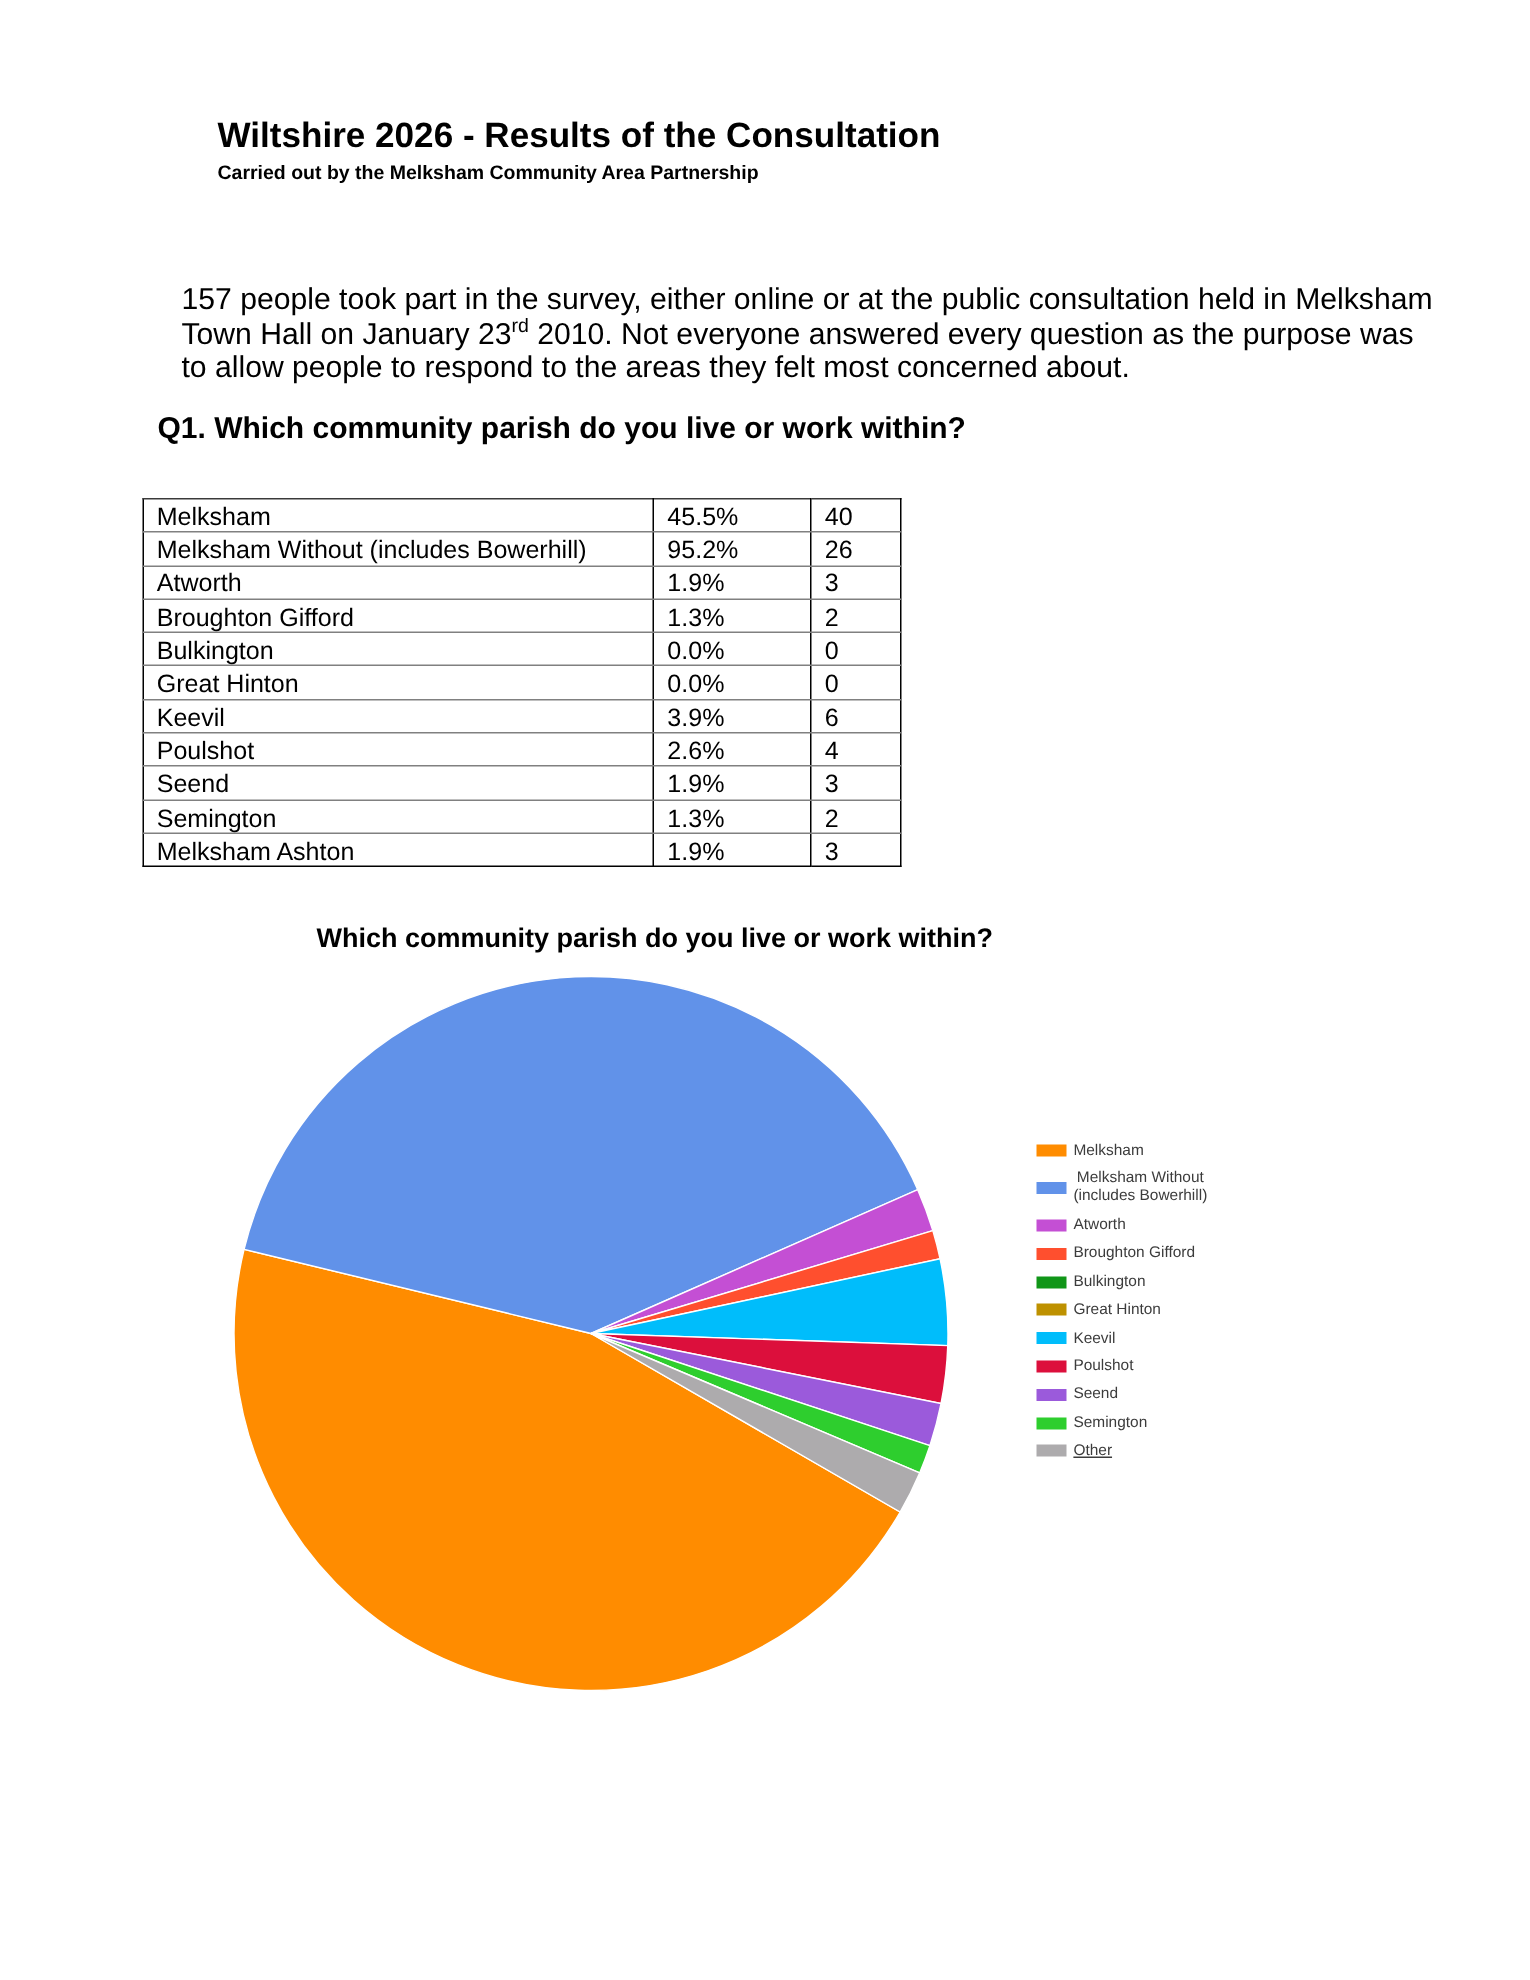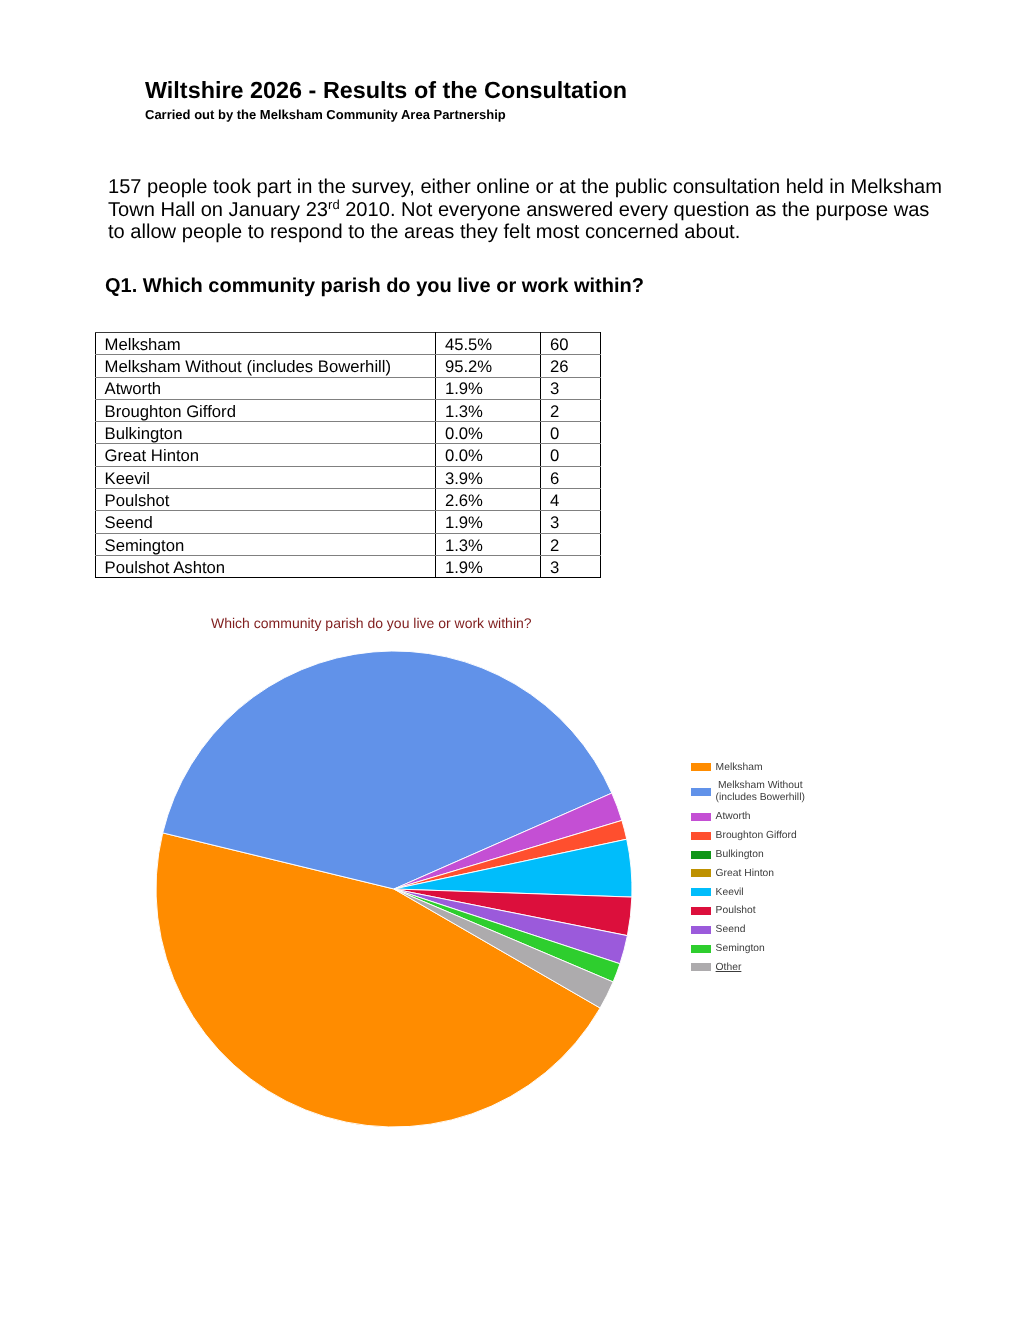--- a/index.html
+++ b/index.html
@@ -2,32 +2,32 @@
 <html><head>
 <meta charset="utf-8">
 <title>Wiltshire 2026 - Results of the Consultation</title>
 <style>
   html,body{margin:0;padding:0;}
   body{width:1020px;height:1320px;background:#ffffff;font-family:"Liberation Sans",sans-serif;color:#000;overflow:hidden;-webkit-font-smoothing:antialiased;text-rendering:geometricPrecision;}
   .page{position:relative;width:1020px;height:1320px;}
   .hdr{position:absolute;left:105px;top:77.5px;width:880px;margin-left:40px;}
   .hdr h1{margin:0;font-size:23.4px;font-weight:bold;line-height:25px;}
   .hdr h2{margin:0;font-size:13px;font-weight:bold;line-height:23.4px;}
-  .intro{position:absolute;left:105px;top:173px;width:838px;margin:3px;font-size:20.1px;line-height:22.7px;}
+  .intro{position:absolute;left:105px;top:173px;width:838px;margin:16px;font-size:20.1px;line-height:22.7px;}
   .intro sup{font-size:13px;vertical-align:7.5px;line-height:0;}
   .qtitle{position:absolute;left:105px;top:275px;font-size:20px;font-weight:bold;line-height:23px;}
   table.dt{position:absolute;left:95px;top:332px;border-collapse:collapse;}
   table.dt tr:first-child td{border-top-color:#3a3a3a;}
   table.dt tr:last-child td{border-bottom-color:#000;}
   table.dt td{box-sizing:border-box;border:1px solid #000;border-top-color:#808080;border-bottom-color:#808080;font-size:16.7px;line-height:19px;padding:1.5px 2px 0 8.5px;height:22.3px;vertical-align:middle;}
   td.c1{width:340.4px;}
   td.c2{width:105px;padding-left:7px;}
   td.c3{width:60px;padding-left:6.5px;}
   .chart{position:absolute;left:0;top:0;}
-  .ctitle{position:absolute;left:211px;top:615px;font-size:14px;font-weight:normal;color:#7f1d1d;}
+  .ctitle{position:absolute;left:211px;top:615px;font-size:18px;font-weight:bold;color:#000000;}
   .legend{position:absolute;left:691px;top:0;}
   .lrow{position:absolute;left:0;}
   .lsw{position:absolute;left:0;width:19.8px;height:8px;}
   .ltxt{position:absolute;left:24.6px;font-size:10.3px;line-height:11.4px;color:#3c3c3c;white-space:nowrap;}
 </style>
 </head>
 <body>
 
 <div class="page">
   <div class="hdr">
@@ -37,21 +37,21 @@
 
   <p class="intro"><span>157 people took part in the survey, either online or at the public consultation held in Melksham Town Hall on January 23</span><sup>rd</sup><span> 2010. Not everyone answered every question as the purpose was to allow people to respond to the areas they felt most concerned about.</span></p>
 
   <div class="qtitle">Q1. Which community parish do you live or work within?</div>
 
   <table class="dt">
       <tbody id="tbody">
         <tr>
           <td class="c1">Melksham</td>
           <td class="c2">45.5%</td>
-          <td class="c3">60</td>
+          <td class="c3">40</td>
         </tr>
         <tr>
           <td class="c1">Melksham Without (includes Bowerhill)</td>
           <td class="c2">95.2%</td>
           <td class="c3">26</td>
         </tr>
         <tr>
           <td class="c1">Atworth</td>
           <td class="c2">1.9%</td>
           <td class="c3">3</td>
@@ -85,21 +85,21 @@
           <td class="c1">Seend</td>
           <td class="c2">1.9%</td>
           <td class="c3">3</td>
         </tr>
         <tr>
           <td class="c1">Semington</td>
           <td class="c2">1.3%</td>
           <td class="c3">2</td>
         </tr>
         <tr>
-          <td class="c1">Poulshot Ashton</td>
+          <td class="c1">Melksham Ashton</td>
           <td class="c2">1.9%</td>
           <td class="c3">3</td>
         </tr>
       </tbody>
     </table>
 
   <svg class="chart" width="1020" height="1320">
     <g id="pieslices">
         <path d="M 394 889 L 600.11 1008.00 A 238 238 0 0 1 162.71 832.89 Z" fill="#FF8C00" stroke="#ffffff" stroke-width="0.95"></path>
         <path d="M 394 889 L 162.71 832.89 A 238 238 0 0 1 611.82 793.08 Z" fill="#6192E9" stroke="#ffffff" stroke-width="0.95"></path>

